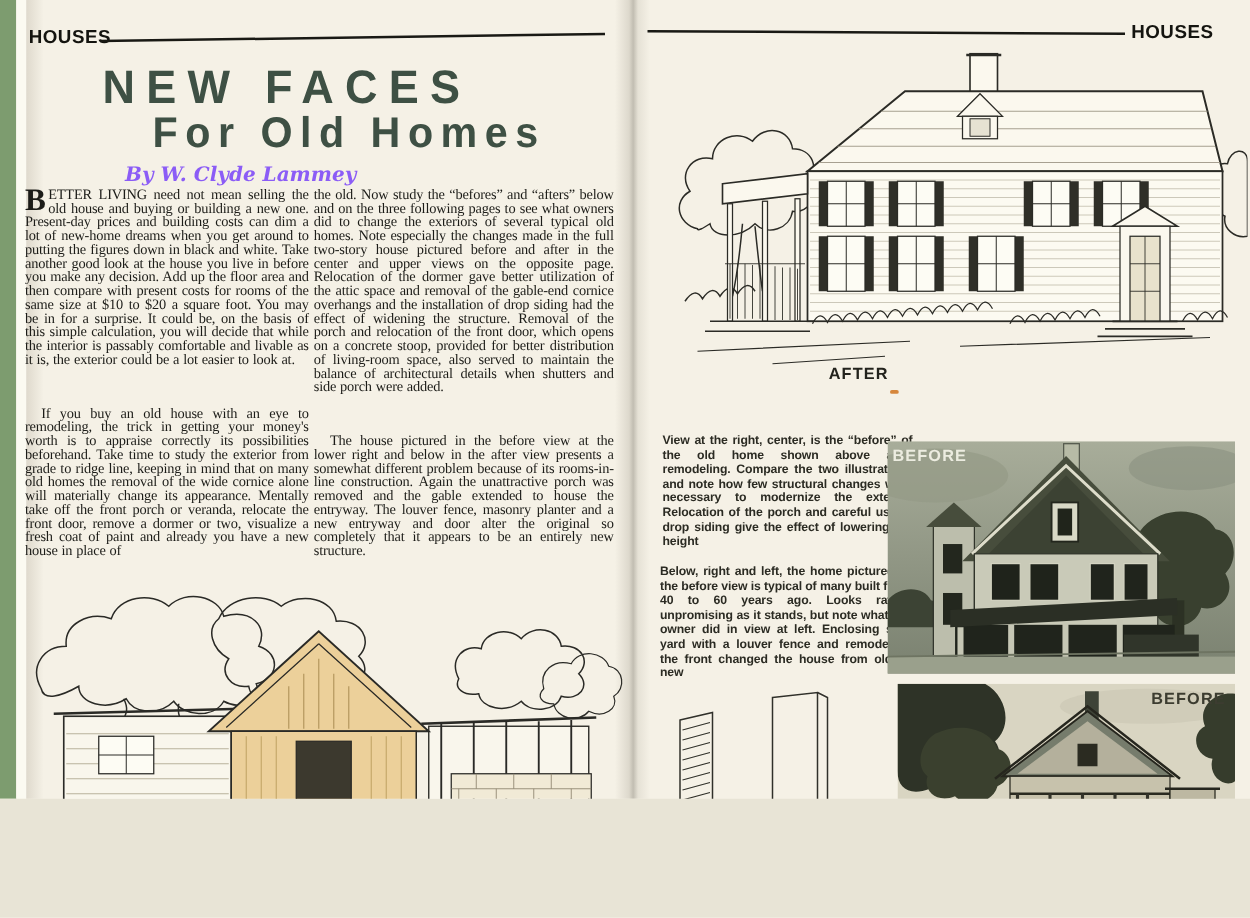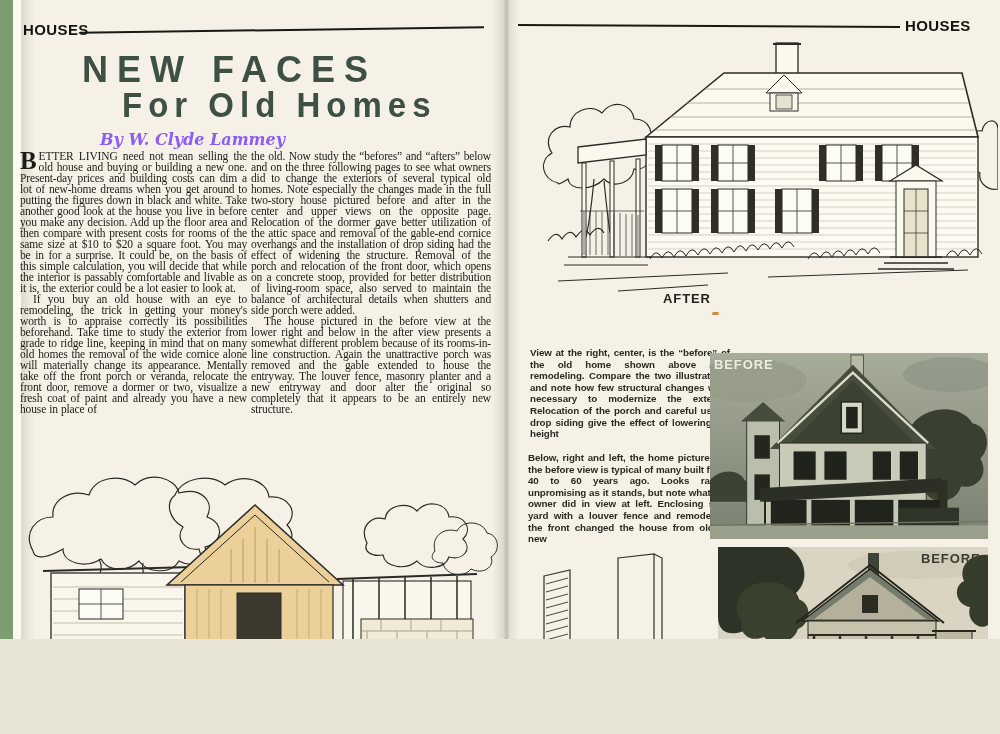--- a/index.html
+++ b/index.html
@@ -22,21 +22,21 @@
   .title1{position:absolute;left:82px;top:49px;font-family:"Liberation Sans",sans-serif;
           font-weight:bold;font-size:36px;letter-spacing:9px;color:#3e5044;transform:scaleY(1.04);}
   .title2{position:absolute;left:122px;top:87px;font-family:"Liberation Sans",sans-serif;
           font-weight:bold;font-size:33px;letter-spacing:6px;color:#3e5044;transform:scaleY(1.04);}
   .byline{position:absolute;left:100px;top:130px;width:260px;text-align:left;
           font-family:"DejaVu Serif",serif;font-style:italic;font-weight:bold;font-size:16px;color:#8b5cf6;}
 
   .col{position:absolute;text-align:justify;font-size:11.5px;line-height:11px;
        letter-spacing:-0.15px;word-spacing:0.4px;hyphens:auto;}
   .col p{margin:0;}
-  .col p + p{text-indent:13px;}
+  .col p + p{text-indent:13px;margin-top:32px;}
   .col1{left:20px;top:151px;width:227px;}
   .col2{left:251px;top:151px;width:240px;}
   .dropcap{float:left;font-size:25px;line-height:19px;font-weight:bold;padding-right:2px;}
 
   .caption{position:absolute;width:200px;font-family:"Liberation Sans",sans-serif;font-weight:bold;
            font-size:9.8px;line-height:11.6px;letter-spacing:-0.1px;text-align:justify;color:#2b2b23;}
   .cap-top{left:530px;top:347px;}
   .cap-bottom{left:528px;top:452px;}
 
   .plate{position:absolute;}

